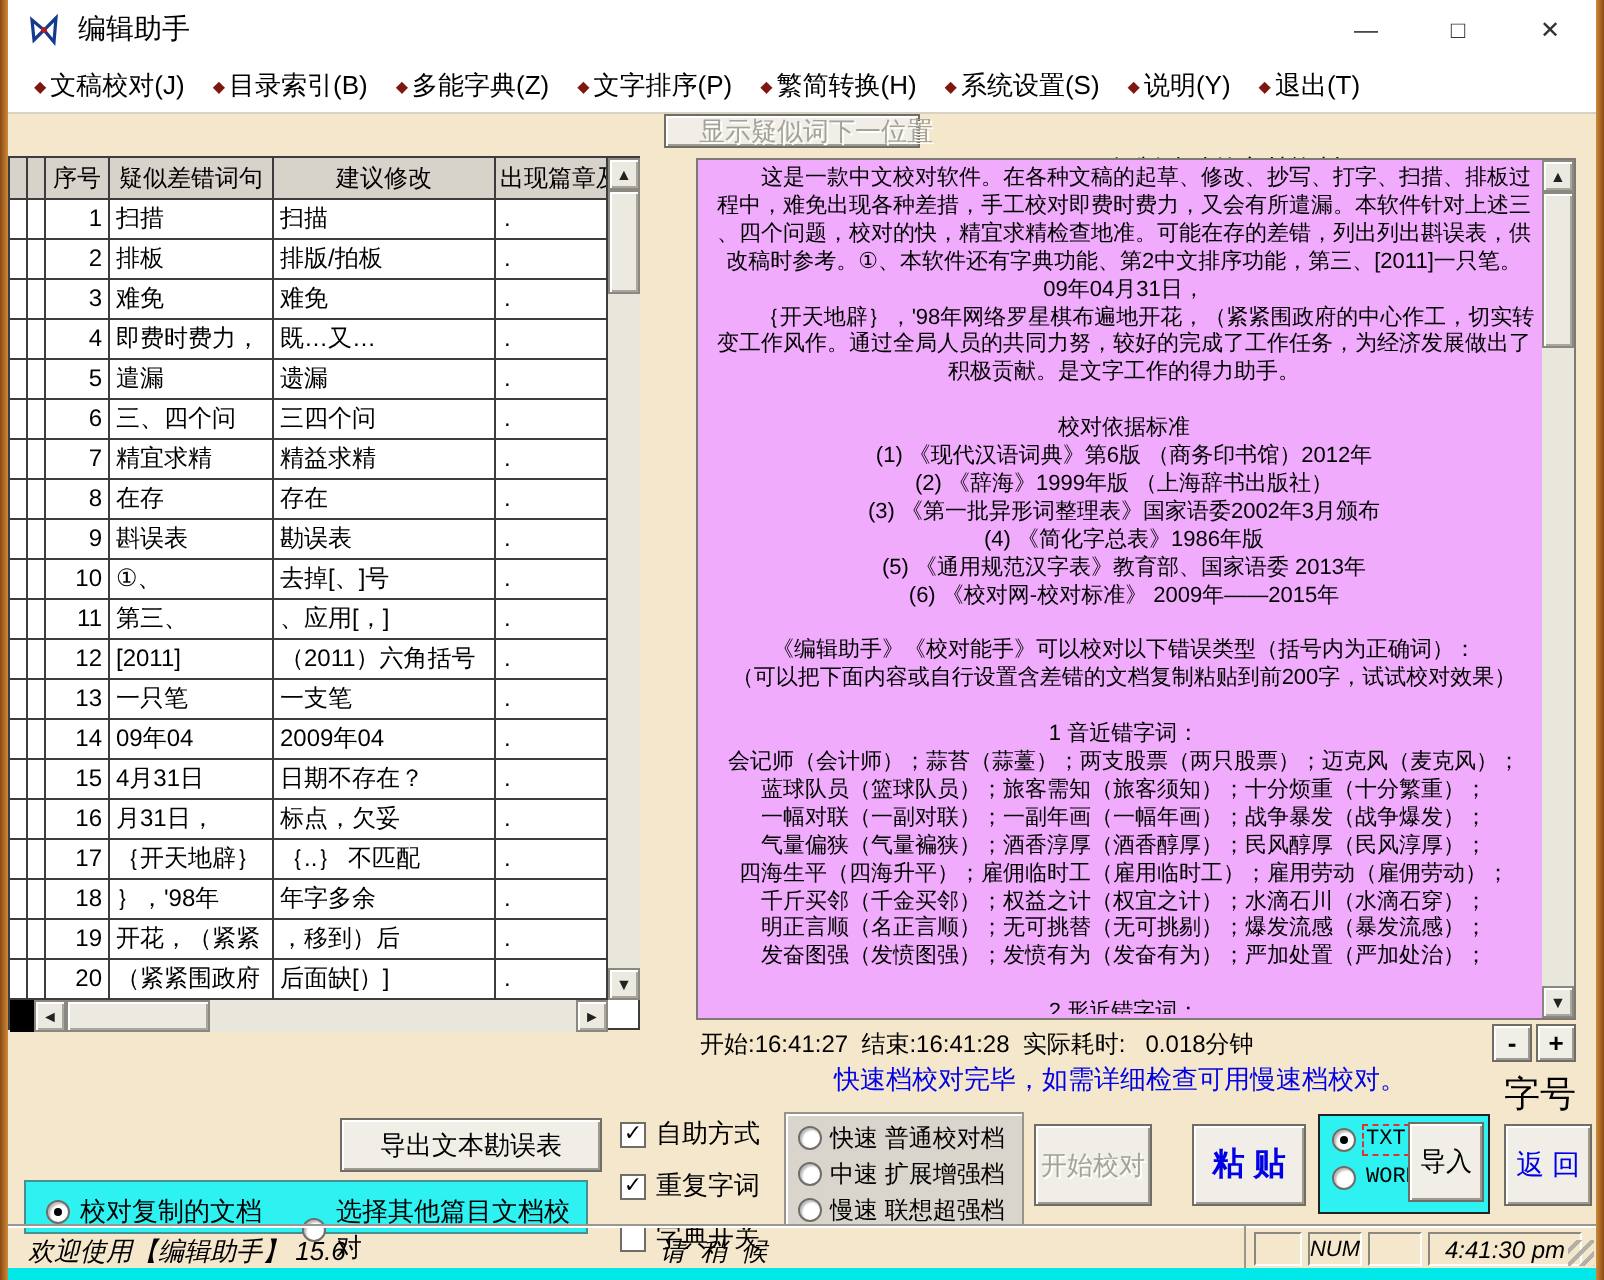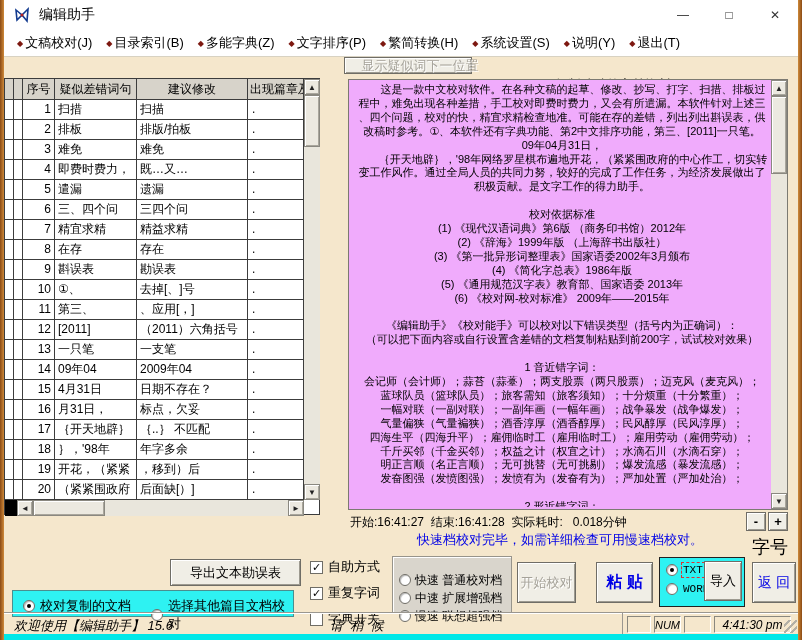--- a/index.html
+++ b/index.html
@@ -111,21 +111,21 @@
   </div>
 
   <div class="abs lbl" style="left:84px;top:76px;text-decoration:underline;">校对结果列表</div>
   <div class="abs lbl" style="left:181px;top:61px;">
     <span>疑似差错 共</span>
     <span style="display:inline-block;width:14px;"></span>
     <span>20</span>
     <span style="display:inline-block;width:6px;"></span>
     <span>条</span>
   </div>
-  <button class="abs btn3d disabled-text" style="left:344px;top:57px;width:128px;height:17px;padding-left:30px;">显示疑似词下一位置</button>
+  <button class="abs btn3d disabled-text" style="left:332px;top:57px;width:128px;height:17px;padding-left:30px;">显示疑似词下一位置</button>
   <div class="abs lbl" style="left:540px;top:61px;">
     <span>复制粘贴的文档资料</span>
     <span style="display:inline-block;width:12px;"></span>
     <span>约</span>
     <span style="display:inline-block;width:4px;"></span>
     <span>2113</span>
     <span style="display:inline-block;width:4px;"></span>
     <span>字</span>
   </div>
 
@@ -381,21 +381,21 @@
       <div class="optrow on">
         <span class="cb">✓</span>
         <span>重复字词</span>
       </div>
       <div class="optrow">
         <span class="cb"></span>
         <span style="color: #000000;">字典开关</span>
       </div>
   </div>
 
-  <div class="abs" id="speed-panel" style="left:392px;top:556px;width:120px;height:57px;padding-top:14px;">
+  <div class="abs" id="speed-panel" style="left:392px;top:556px;width:120px;height:57px;padding-top:3px;">
     <div class="speed-row">
         <span class="radio"></span>
         <span>快速 普通校对档</span>
       </div>
       <div class="speed-row">
         <span class="radio"></span>
         <span>中速 扩展增强档</span>
       </div>
       <div class="speed-row">
         <span class="radio"></span>

